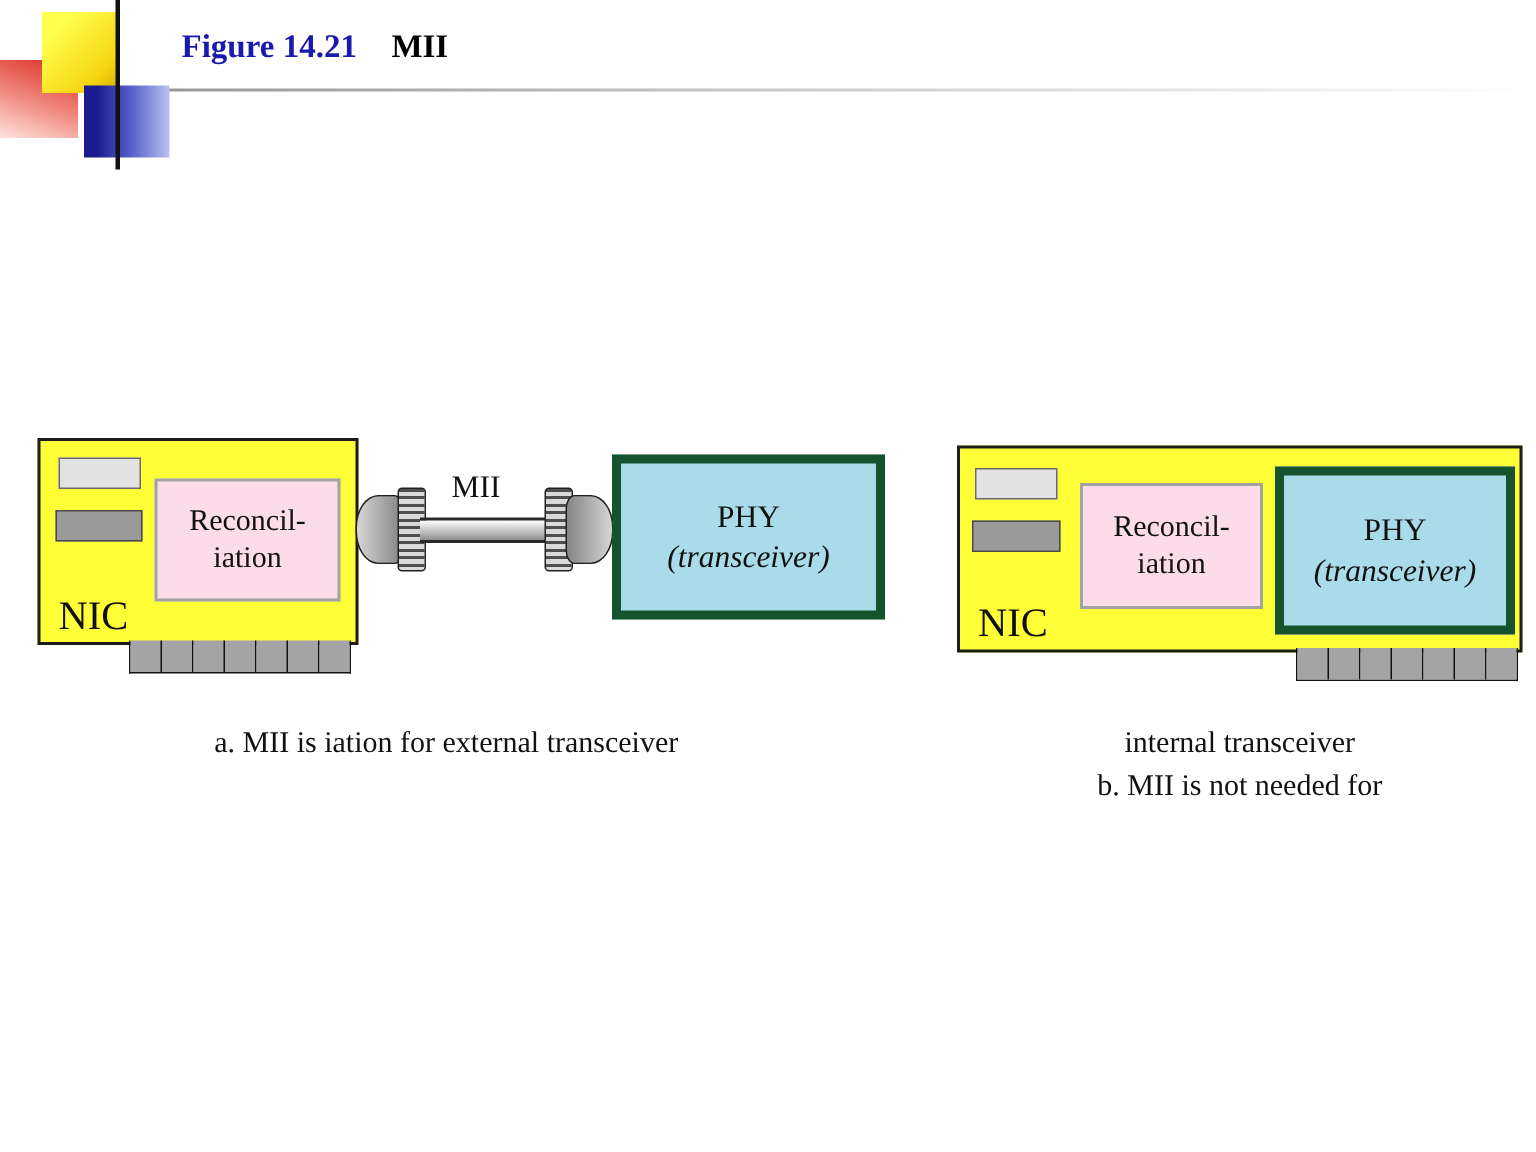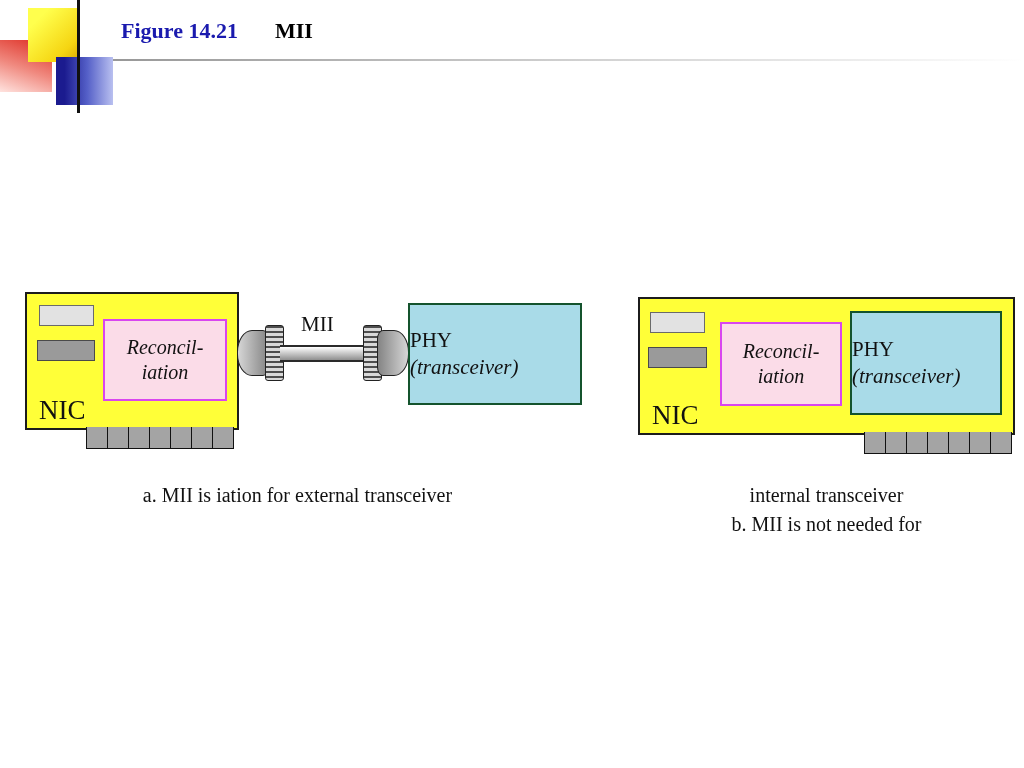--- a/index.html
+++ b/index.html
@@ -30,21 +30,21 @@
   .decor-blue {
     left: 56px; top: 57px; width: 57px; height: 48px;
     background: linear-gradient(to right, #1b1b8f 15%, #5560c8 55%, #b9c0f0 100%);
   }
   .decor-vline {
     position: absolute; left: 77px; top: 0; width: 3px; height: 113px; background: #101010;
   }
 
   .title-row {
     position: absolute; left: 121px; top: 18px;
-    display: flex; align-items: baseline; gap: 37px;
+    display: flex; align-items: baseline; gap: 23px;
     font-weight: bold; font-size: 22px;
   }
   .figure-label { color: #1a1aae; }
   .figure-title { color: #000000; }
 
   
   .nic {
     position: absolute;
     background: #ffff38;
     border: 2px solid #1c1c1c;
@@ -56,32 +56,32 @@
   .chip-light { background: #e2e2e2; border: 1px solid #6a6a6a; }
   .chip-dark  { background: #9a9a9a; border: 1px solid #4a4a4a; }
   .nic-a .chip-light { left: 12px; top: 11px; width: 53px; height: 19px; }
   .nic-a .chip-dark  { left: 10px; top: 46px; width: 56px; height: 19px; }
   .nic-b .chip-light { left: 10px; top: 13px; width: 53px; height: 19px; }
   .nic-b .chip-dark  { left: 8px;  top: 48px; width: 57px; height: 19px; }
 
   .recon {
     position: absolute;
     background: #fbdce8;
-    border: 2px solid #d946ef;
+    border: 2px solid #a3a3a3;
     display: flex; flex-direction: column; align-items: center; justify-content: center;
-    font-size: 20px; line-height: 1.25; text-align: center; font-style: italic;
+    font-size: 20px; line-height: 1.25; text-align: center;
   }
   .nic-a .recon { left: 76px; top: 25px; width: 120px; height: 78px; }
   .nic-b .recon { left: 80px; top: 23px; width: 118px; height: 80px; }
 
   .phy {
     position: absolute;
     background: #a9dbe8;
-    border: 2px solid #14532d;
-    display: flex; flex-direction: column; align-items: flex-start; justify-content: center;
+    border: 6px solid #14532d;
+    display: flex; flex-direction: column; align-items: center; justify-content: center;
     font-size: 21px; line-height: 1.3; text-align: center;
   }
   .phy-sub { font-size: 21px; font-style: italic; }
   .phy-a { left: 408px; top: 303px; width: 170px; height: 98px; }
   .nic-b .phy { left: 210px; top: 12px; width: 148px; height: 100px; }
 
   .nic-label {
     position: absolute; left: 12px; bottom: 2px;
     font-size: 27px;
   }

